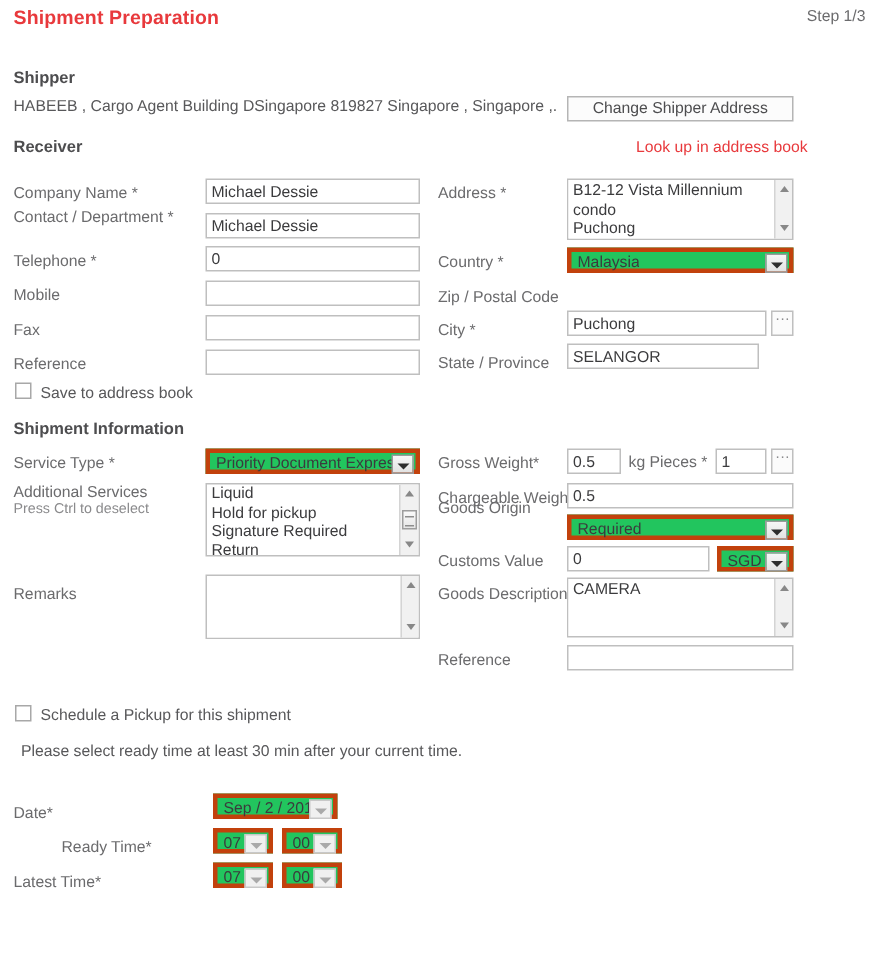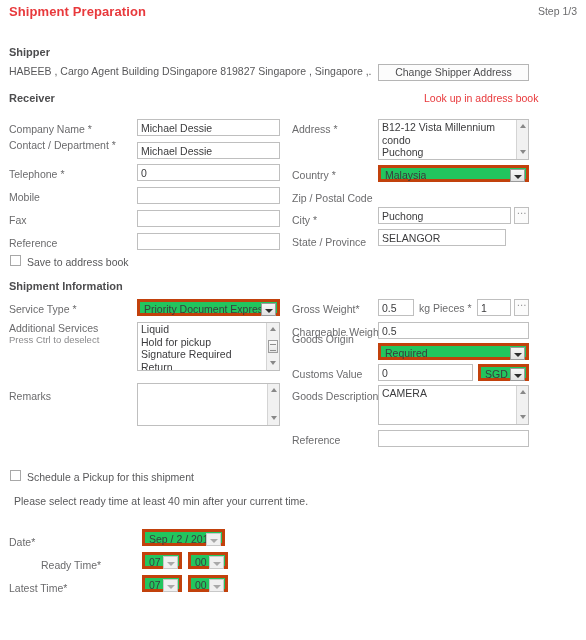--- a/index.html
+++ b/index.html
@@ -296,21 +296,21 @@
       <div class="arr dn"></div>
     </div>
   </div>
 
   <div class="lbl" style="left:292px; top:434px;">Reference</div>
   <input class="fld" style="left: 378px; top: 430px; width: 151px;" value="">
 
   <div class="cbx" style="left:10px; top:470px;"></div>
   <div class="cbx-lbl" style="left:27px; top:471px;">Schedule a Pickup for this shipment</div>
 
-  <div class="note" style="top:495px;">Please select ready time at least 40 min after your current time.</div>
+  <div class="note" style="top:495px;">Please select ready time at least 30 min after your current time.</div>
 
   <div class="lbl" style="left:9px; top:536px;">Date*</div>
   <div class="combo light" style="left:142px; top:529px; width:83px;">
     <span class="ctext">Sep / 2 / 2014</span>
     <span class="cbtn"></span>
   </div>
 
   <div class="lbl" style="left:9px; top:559px;padding-left:32px;">Ready Time*</div>
   <div class="combo light" style="left:142px; top:552px; width:40px;">
     <span class="ctext">07</span>

